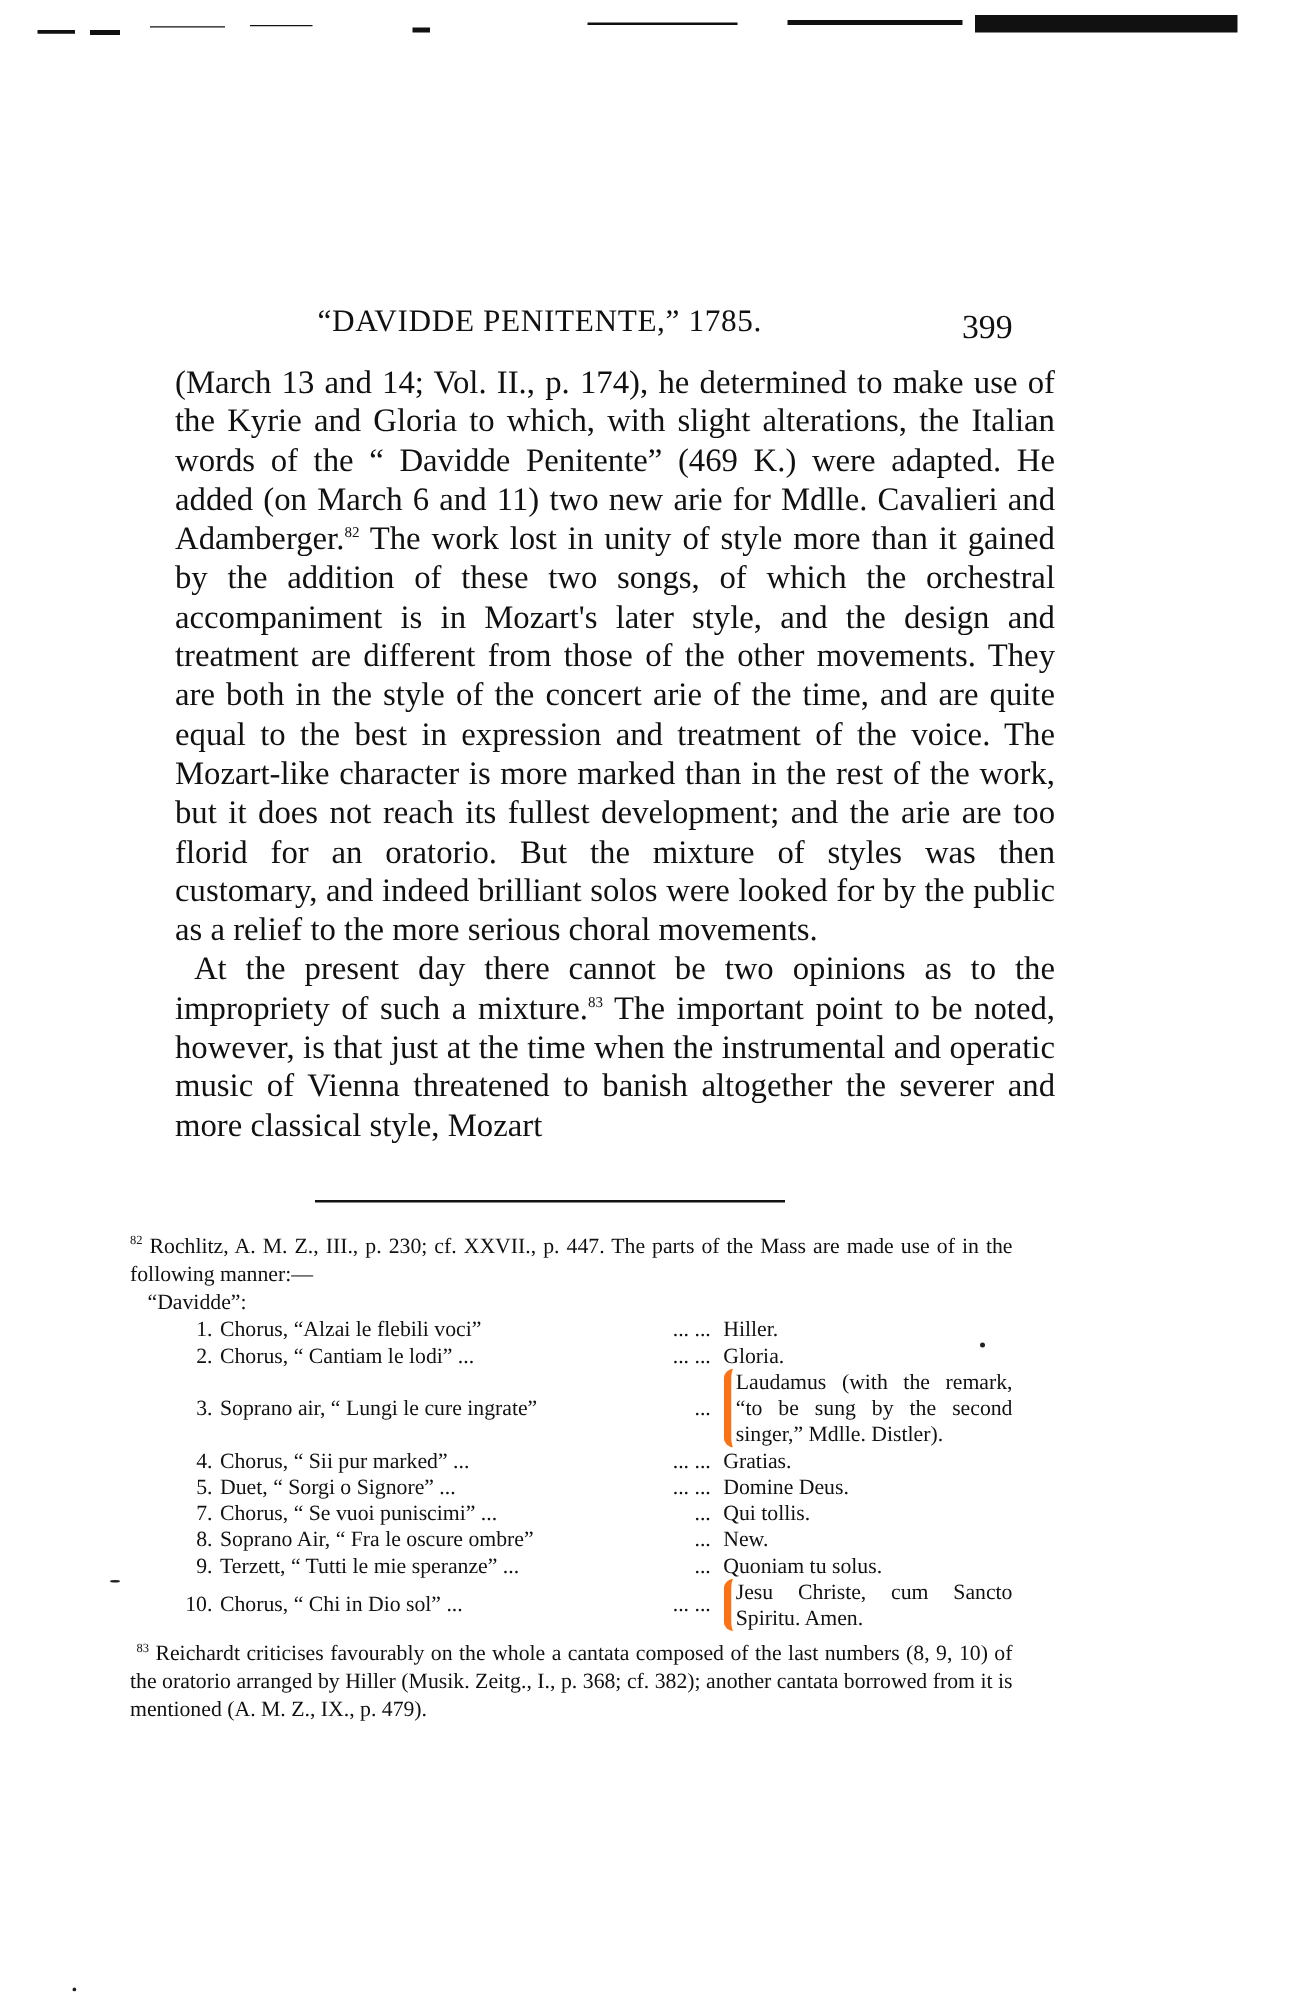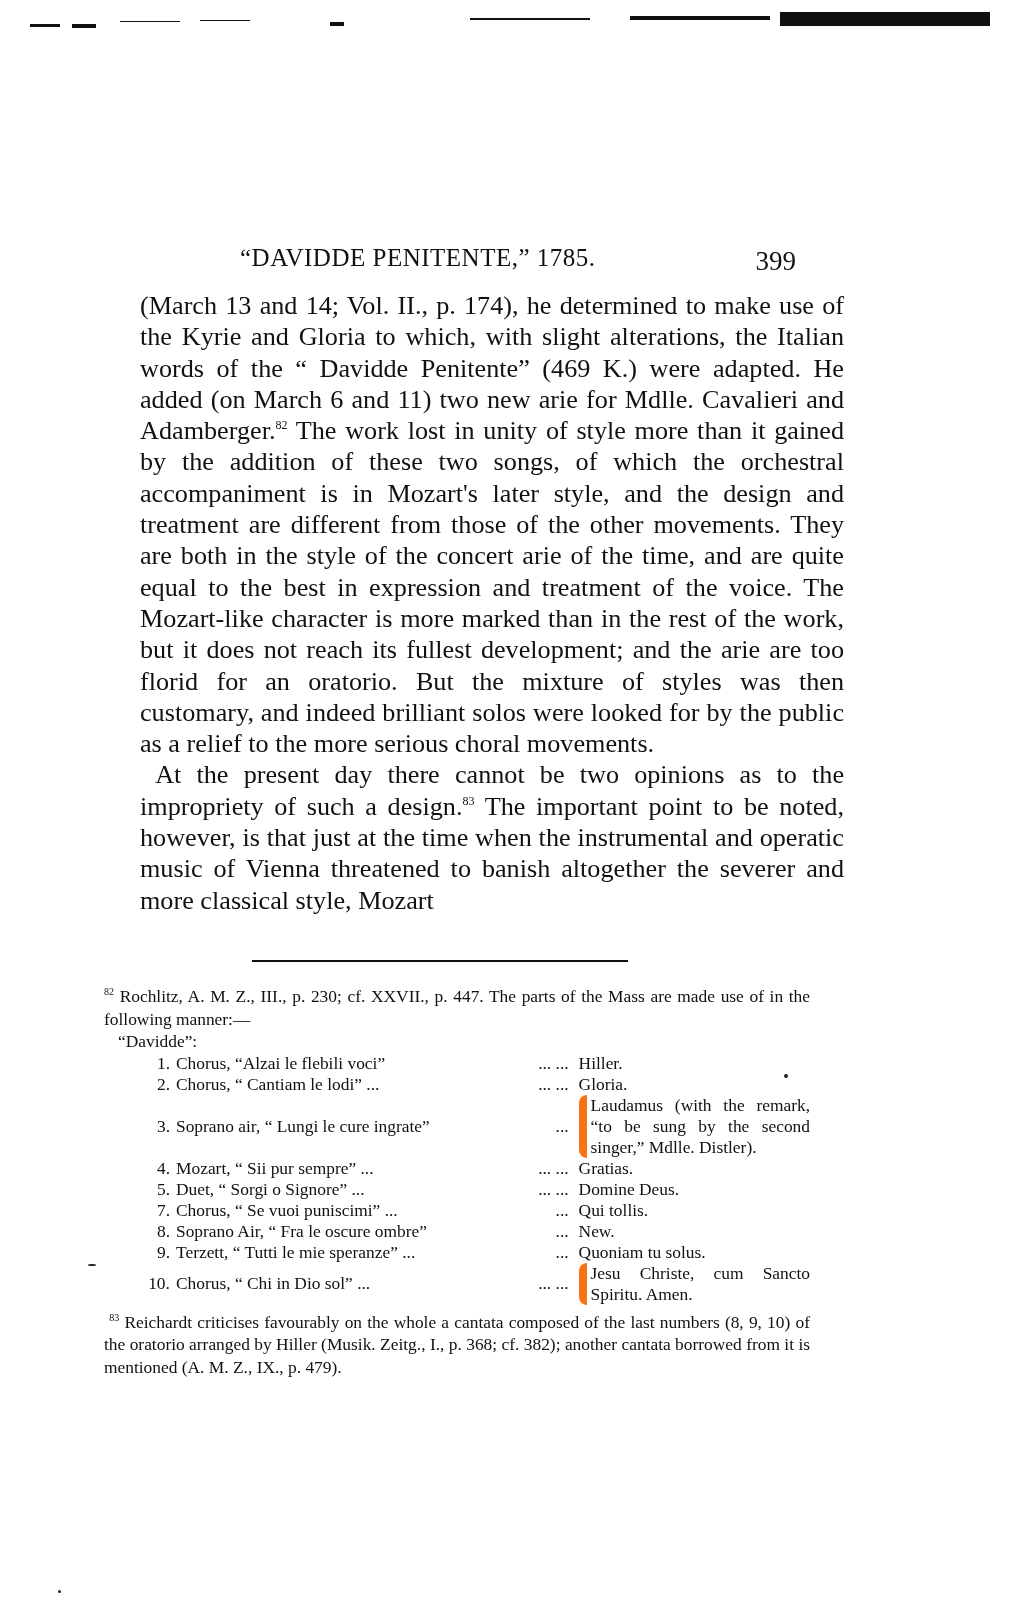--- a/index.html
+++ b/index.html
@@ -1,37 +1,37 @@
 <!DOCTYPE html>
 <html><head>
   <meta charset="utf-8">
   <style>
     html, body { margin: 0; padding: 0; background: #ffffff; }
     body { width: 1034px; height: 1600px; position: relative; overflow: hidden; color: #111111;
       font-family: "Liberation Serif", "DejaVu Serif", serif; }
     .scan-top { position: absolute; left: 30px; top: 8px; width: 960px; height: 22px; }
     .scan-top .bar { position: absolute; height: 3px; background: #111; }
-    .header { position: absolute; top: 244px; left: 88px; width: 708px; height: 40px; }
+    .header { position: absolute; top: 244px; left: 102px; width: 708px; height: 40px; }
     .running-title { position: absolute; left: 152px; top: 0; font-size: 25px; letter-spacing: 0.5px; font-variant: small-caps; }
     .page-number { position: absolute; right: 0; top: 2px; font-size: 27px; }
     .body-text { position: absolute; top: 290px; left: 104px; width: 704px; font-size: 26.2px; line-height: 31.3px; text-align: justify; margin-left: 36px; }
     .body-text p { margin: 0; }
     .body-text p + p { text-indent: 0; }
     sup.fn { font-size: 12px; vertical-align: super; line-height: 0; }
     .footnote-rule { position: absolute; top: 960px; left: 252px; width: 376px; height: 2px; background: #111; }
     .footnotes { position: absolute; top: 985px; left: 104px; width: 706px; font-size: 17.4px; line-height: 22.6px; font-weight: normal; }
     .footnotes p { margin: 0; text-align: justify; }
     .fn-mark { font-size: 10px; vertical-align: super; line-height: 0; }
     .list-heading { margin-left: 14px !important; }
     table.parts { border-collapse: collapse; margin-left: 44px; font-size: 17.4px; line-height: 21px; }
     table.parts td { padding: 0; vertical-align: middle; }
     td.item { width: 380px; white-space: nowrap; }
     td.dots { width: 44px; text-align: right; padding-right: 10px !important; white-space: nowrap; }
     td.mass { width: 236px; }
-    .brace-block { border-left: 8px solid #f97316; border-radius: 8px 0 0 8px; padding-left: 4px; text-align: justify; }
+    .brace-block { border-left: 6px solid #f97316; border-radius: 8px 0 0 8px; padding-left: 4px; text-align: justify; }
     .speck { position: absolute; background: #222; border-radius: 50%; }
   </style>
 </head>
 <body>
 
 <div class="scan-top">
   <div class="bar" style="left:0;top:16px;width:30px;height:3px;"></div>
   <div class="bar" style="left:42px;top:16px;width:24px;height:4px;"></div>
   <div class="bar" style="left:90px;top:13px;width:60px;height:1px;"></div>
   <div class="bar" style="left:170px;top:12px;width:50px;height:1px;"></div>
@@ -41,21 +41,21 @@
   <div class="bar" style="left:750px;top:4px;width:210px;height:14px;"></div>
 </div>
 
 <div class="header">
   <span class="running-title">“DAVIDDE PENITENTE,” 1785.</span>
   <span class="page-number">399</span>
 </div>
 
 <div class="body-text">
   <p><span>(March 13 and 14; Vol. II., p. 174), he determined to make use of the Kyrie and Gloria to which, with slight alterations, the Italian words of the “ Davidde Penitente” (469 K.) were adapted. He added (on March 6 and 11) two new arie for Mdlle. Cavalieri and Adamberger.</span><sup class="fn">82</sup> <span>The work lost in unity of style more than it gained by the addition of these two songs, of which the orchestral accompaniment is in Mozart's later style, and the design and treatment are different from those of the other movements. They are both in the style of the concert arie of the time, and are quite equal to the best in expression and treatment of the voice. The Mozart-like character is more marked than in the rest of the work, but it does not reach its fullest development; and the arie are too florid for an oratorio. But the mixture of styles was then customary, and indeed brilliant solos were looked for by the public as a relief to the more serious choral movements.</span></p>
-  <p style="text-indent:0;">&nbsp;<span>At the present day there cannot be two opinions as to the impropriety of such a design.</span><sup class="fn">83</sup> <span>The important point to be noted, however, is that just at the time when the instrumental and operatic music of Vienna threatened to banish altogether the severer and more classical style, Mozart</span></p>
+  <p style="text-indent:0;">&nbsp;<span>At the present day there cannot be two opinions as to the impropriety of such a mixture.</span><sup class="fn">83</sup> <span>The important point to be noted, however, is that just at the time when the instrumental and operatic music of Vienna threatened to banish altogether the severer and more classical style, Mozart</span></p>
 </div>
 
 <div class="footnote-rule"></div>
 
 <div class="footnotes">
   <p><sup class="fn-mark">82</sup> <span>Rochlitz, A. M. Z., III., p. 230; cf. XXVII., p. 447. The parts of the Mass are made use of in the following manner:—</span></p>
   <p class="list-heading">“Davidde”:</p>
   <table class="parts">
     <tbody id="parts-body">
         <tr>
@@ -73,21 +73,21 @@
           </td>
         </tr>
         <tr>
           <td class="item"><span style="display: inline-block; width: 22px; text-align: right; margin-right: 6px;">3.</span><span>Soprano air, “ Lungi le cure ingrate”</span></td>
           <td class="dots">...</td>
           <td class="mass">
             <div class="brace-block">Laudamus (with the remark, “to be sung by the second singer,” Mdlle. Distler).</div>
           </td>
         </tr>
         <tr>
-          <td class="item"><span style="display: inline-block; width: 22px; text-align: right; margin-right: 6px;">4.</span><span>Mozart, “ Sii pur sempre” ...</span></td>
+          <td class="item"><span style="display: inline-block; width: 22px; text-align: right; margin-right: 6px;">4.</span><span>Chorus, “ Sii pur marked” ...</span></td>
           <td class="dots">...      ...</td>
           <td class="mass">
             <div>Gratias.</div>
           </td>
         </tr>
         <tr>
           <td class="item"><span style="display: inline-block; width: 22px; text-align: right; margin-right: 6px;">5.</span><span>Duet, “ Sorgi o Signore” ...</span></td>
           <td class="dots">...      ...</td>
           <td class="mass">
             <div>Domine Deus.</div>

